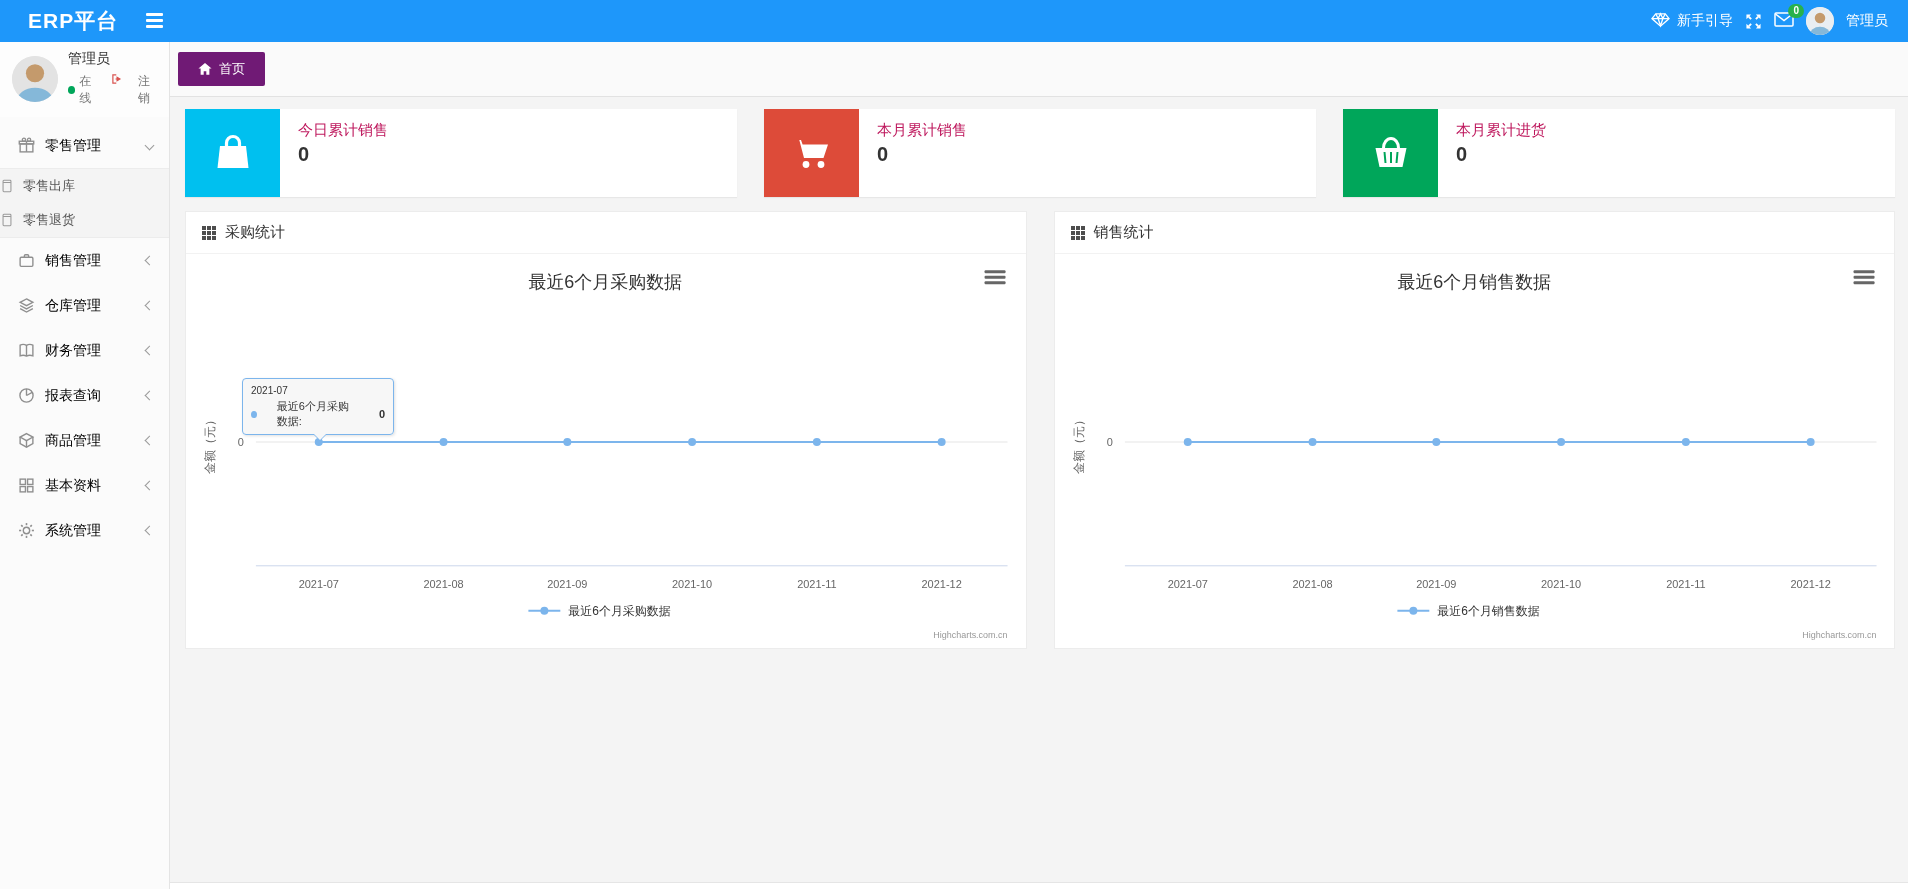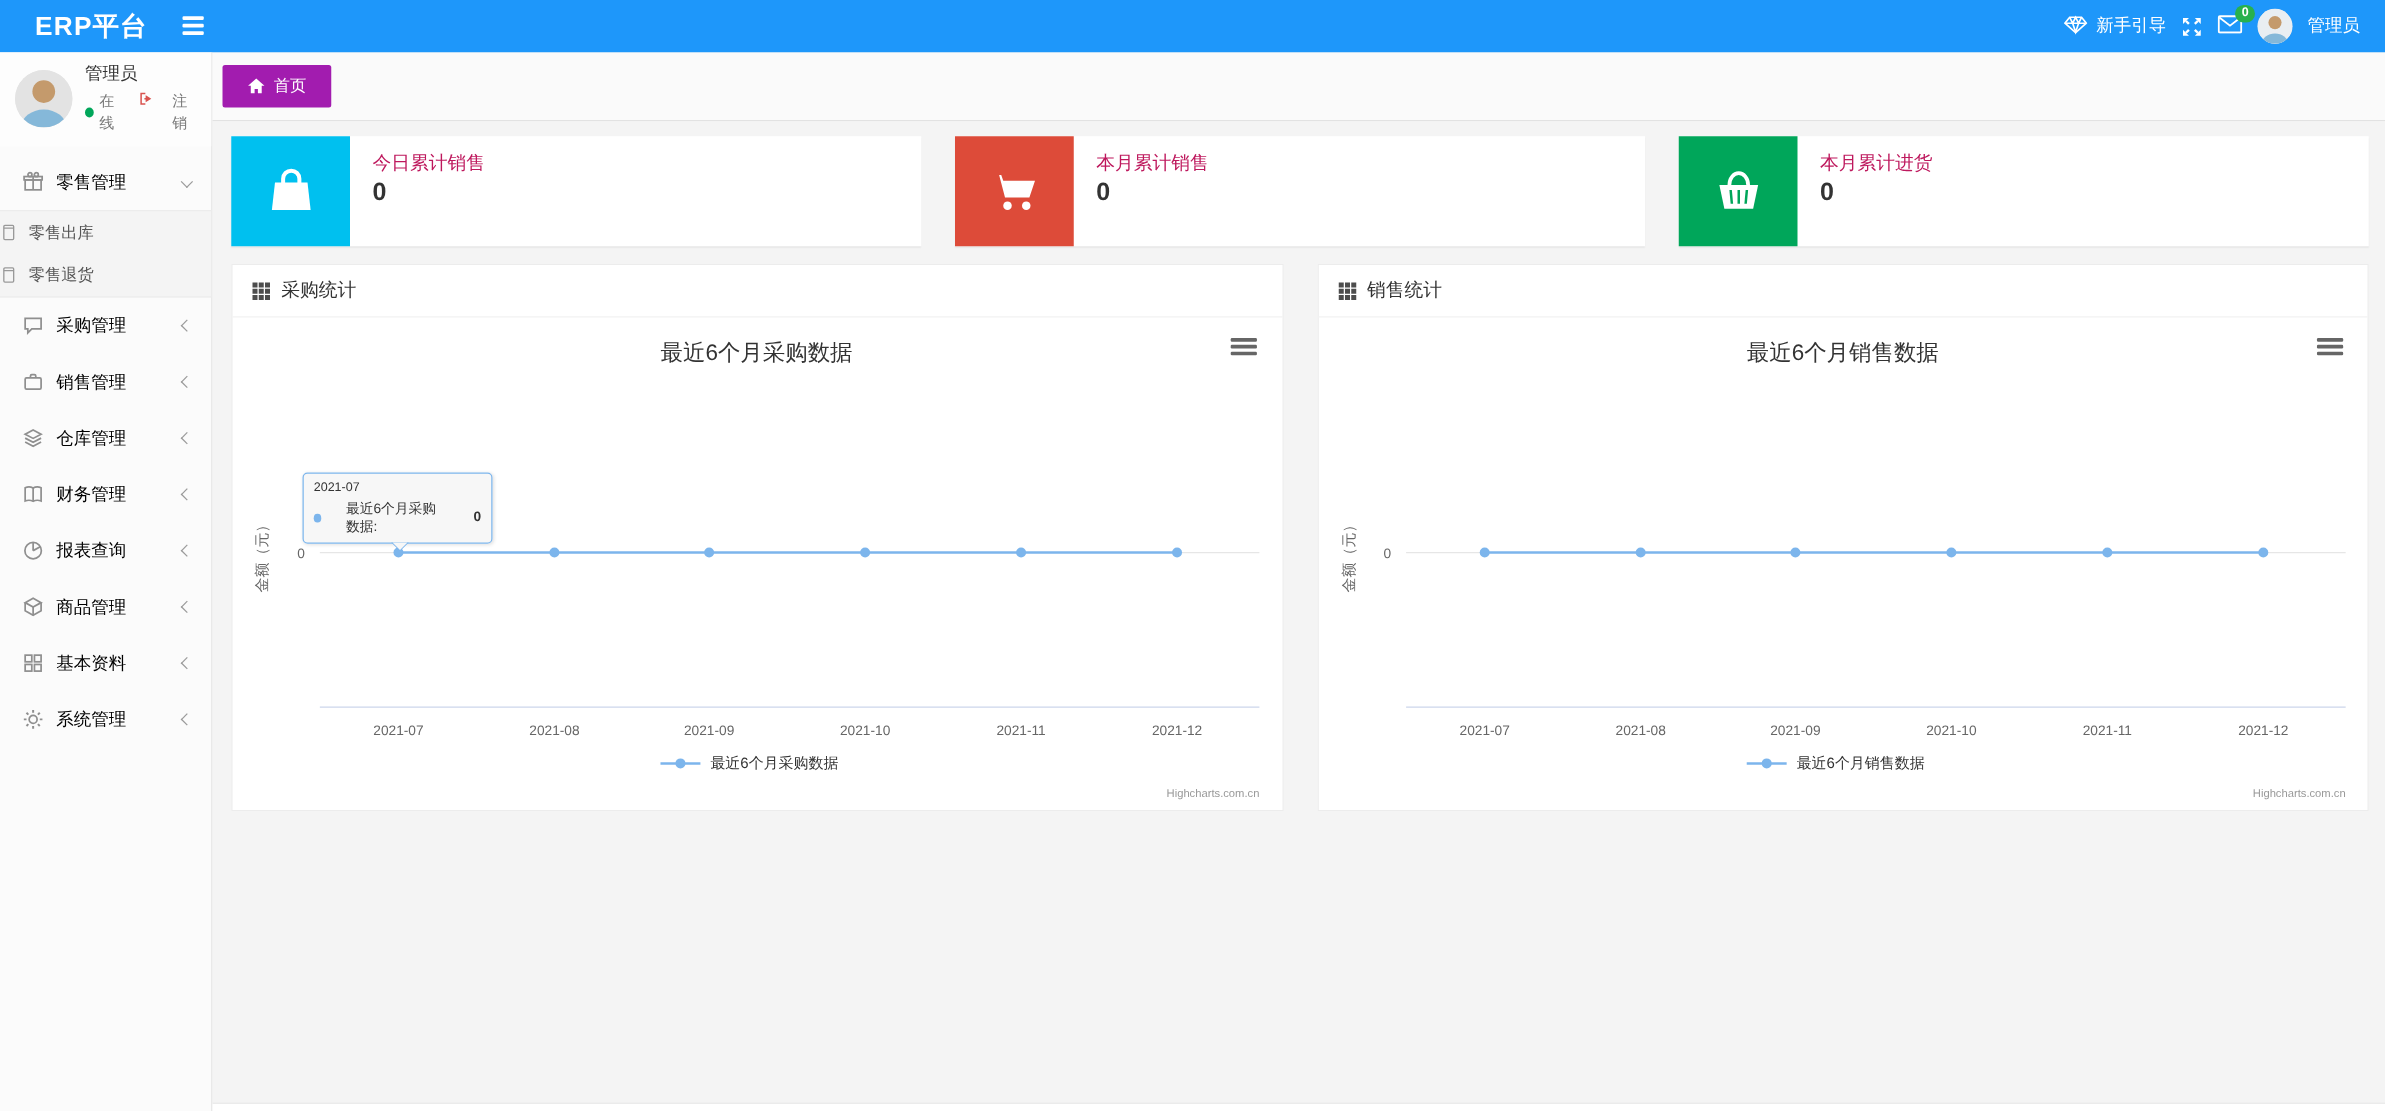--- a/index.html
+++ b/index.html
@@ -42,21 +42,21 @@
   .chev-left { transform:rotate(135deg); }
   .chev-down { transform:rotate(45deg); }
   .submenu { list-style:none; background:#f4f4f4; border-top:1px solid #ececec; border-bottom:1px solid #ececec; }
   .submenu-item { display:flex; align-items:center; height:34px; 
                   font-size:13px; color:#555; cursor:pointer; }
   .submenu-item .mi-icon { width:14px; height:14px; margin-right:9px; }
 
   
   .tabstrip { height:55px; background:#fafafa; border-bottom:1px solid #e2e2e2;
               display:flex; align-items:flex-end; }
-  .tab-home { margin:0 0 0 8px; height:34px; margin-bottom:10px; background:#a21caf; color:#fff;
+  .tab-home { margin:0 0 0 8px; height:34px; margin-bottom:10px; background:#701a75; color:#fff;
               display:flex; align-items:center; gap:7px; padding:0 20px; font-size:13px;
               border-radius:2px; cursor:pointer; }
 
   
   .content { flex:1; padding:12px 13px 0 15px; background:#f4f4f4; overflow:hidden; }
   .cards-row { display:flex; gap:27px; margin-bottom:14px; }
   .stat-card { flex:1; height:88px; background:#fff; display:flex; box-shadow:0 1px 1px rgba(0,0,0,.05); }
   .card-iconbox { width:95px; display:flex; align-items:center; justify-content:center; flex-shrink:0; }
   .bg-aqua   { background:#00c0ef; }
   .bg-red    { background:#dd4b39; }
@@ -201,27 +201,20 @@
           <li class="submenu-item">
             <svg class="mi-icon" viewBox="0 0 16 16" fill="none" stroke="#999" stroke-width="1.2">
               <rect x="3.5" y="1.5" width="9" height="13" rx="1"></rect>
                 <line x1="3.5" y1="4" x2="12.5" y2="4"></line>
             </svg>
             <span>零售退货</span>
           </li>
         </ul>
       </li>
 
-      <li class="menu-item">
-        <svg class="mi-icon" viewBox="0 0 16 16" fill="none" stroke="#8f8f8f" stroke-width="1.3">
-          <path d="M2 2.5 h12 v8 h-7 l-3 3 v-3 h-2 z"></path>
-        </svg>
-        <span class="mi-label">采购管理</span>
-        <span class="chev chev-left"></span>
-      </li>
 
       <li class="menu-item">
         <svg class="mi-icon" viewBox="0 0 16 16" fill="none" stroke="#8f8f8f" stroke-width="1.3">
           <rect x="2" y="5" width="12" height="8.5" rx="1"></rect>
             <path d="M6 5 V3.6 a1 1 0 0 1 1-1 h2 a1 1 0 0 1 1 1 V5"></path>
         </svg>
         <span class="mi-label">销售管理</span>
         <span class="chev chev-left"></span>
       </li>
 

